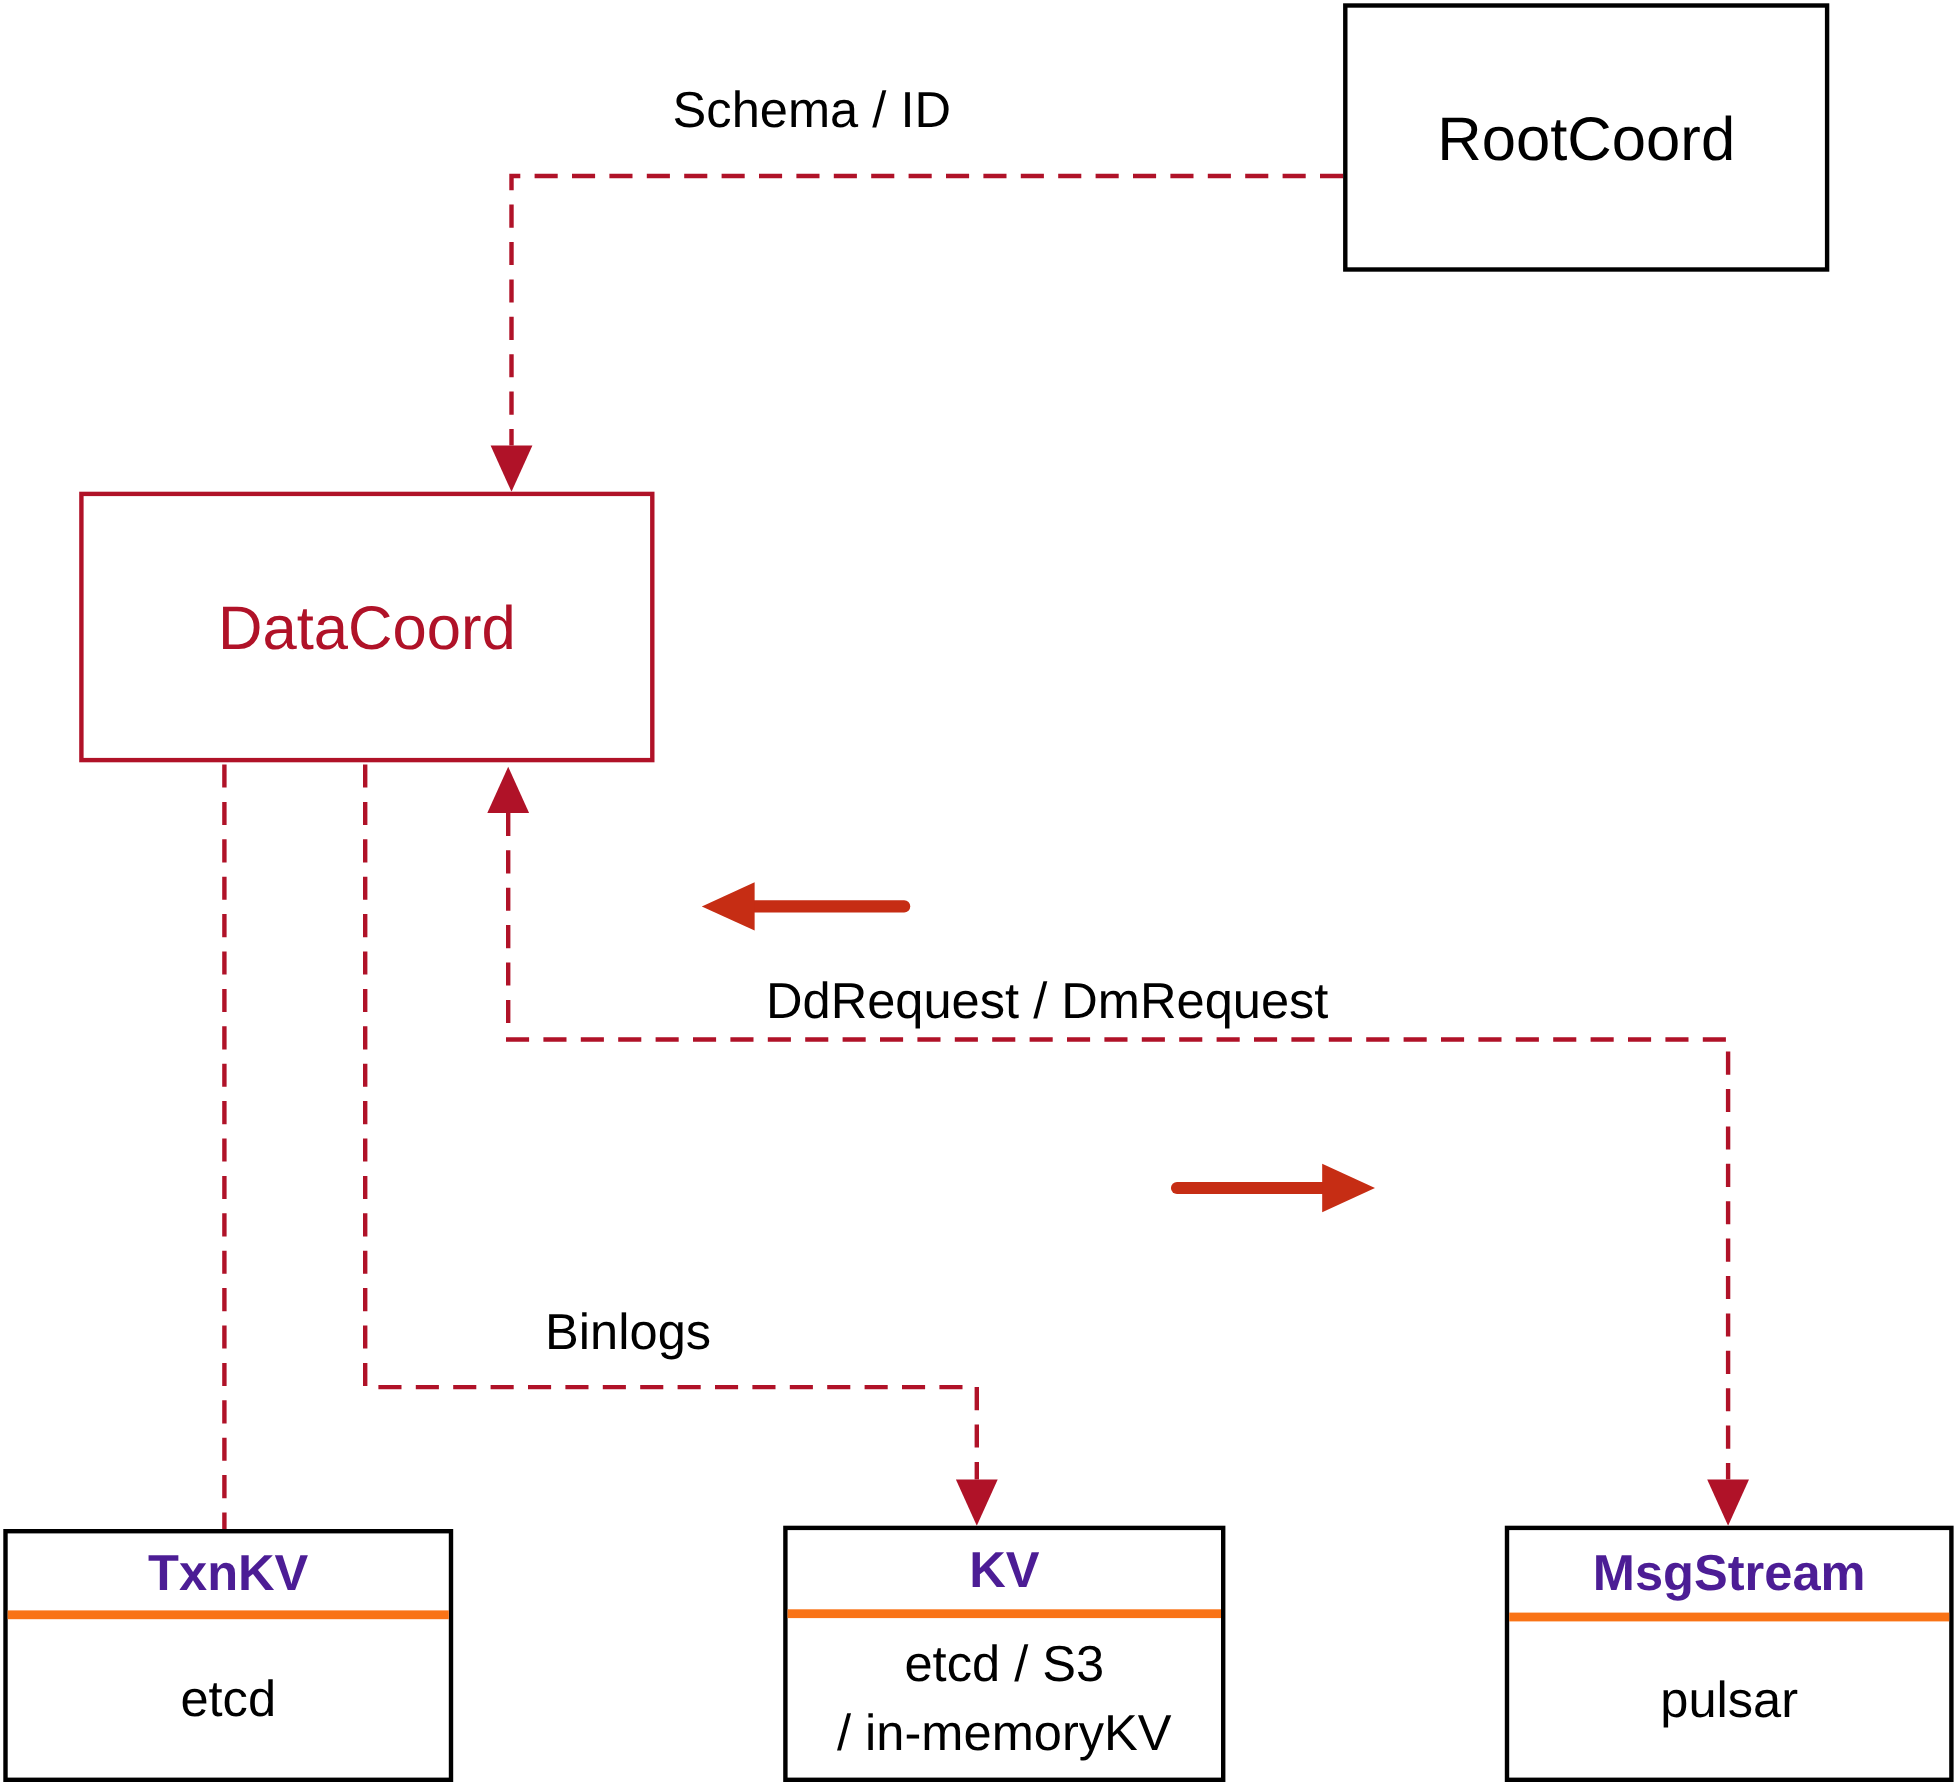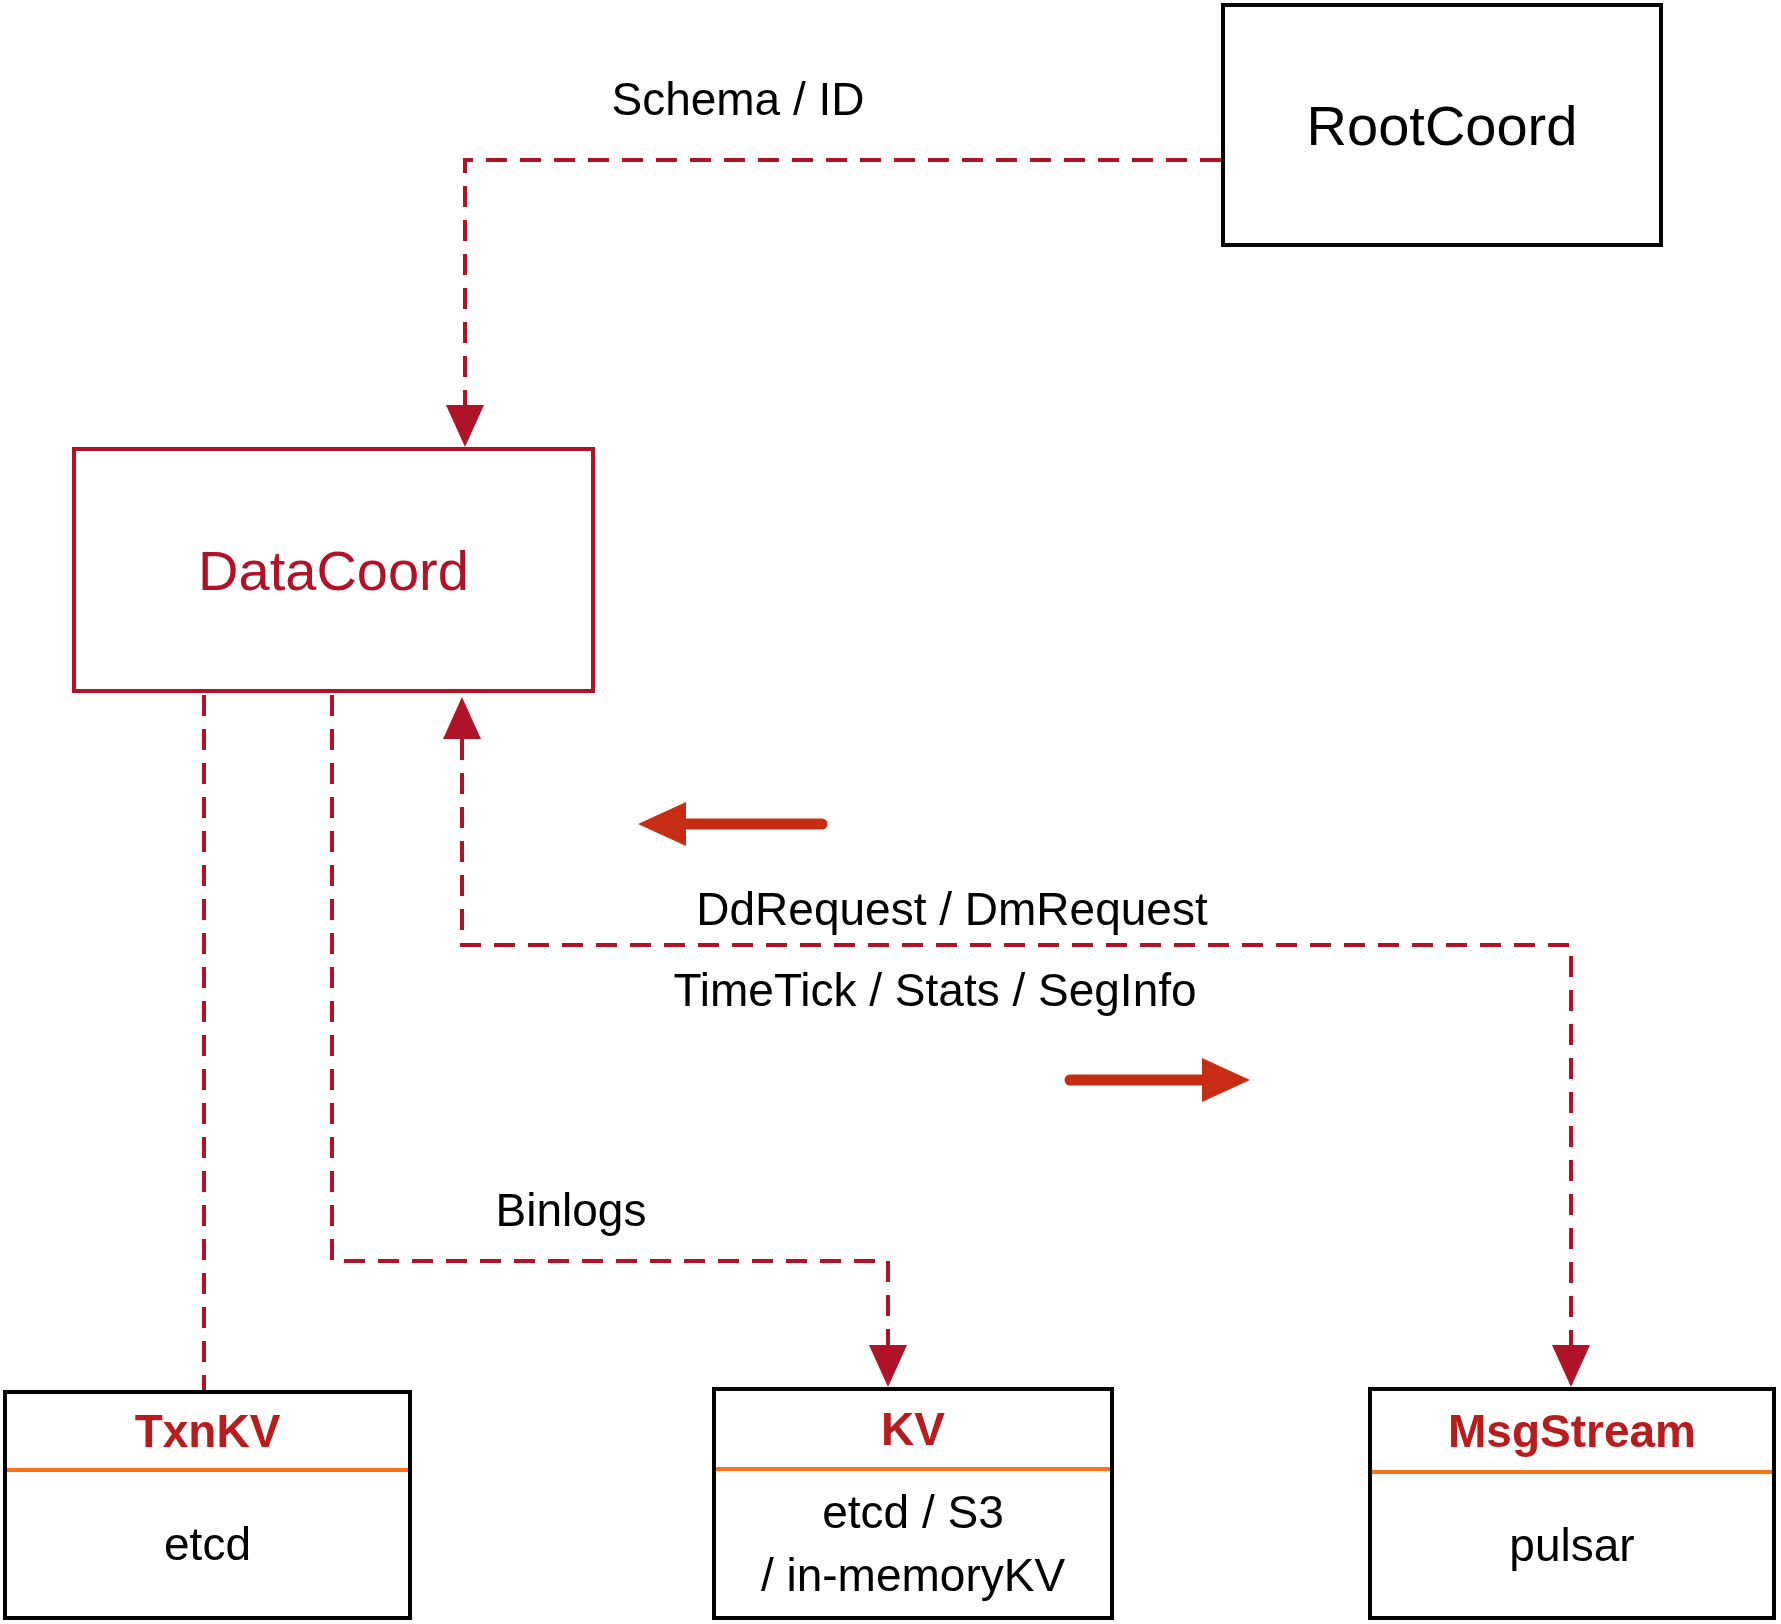--- a/index.html
+++ b/index.html
@@ -31,27 +31,27 @@
   .tbox {
     position: absolute;
     background: #ffffff;
     box-sizing: border-box;
     border: 4px solid #000000;
     display: flex;
     flex-direction: column;
   }
   .tbox .thead {
     box-sizing: border-box;
-    border-bottom: 4px solid #f97316;
+    border-bottom: 8px solid #f97316;
     display: flex;
     align-items: center;
     justify-content: center;
     font-weight: bold;
     font-size: 46px;
-    color: #b91c1c;
+    color: #4c1d95;
     text-align: center;
   }
   .tbox .tbody {
     flex: 1;
     display: flex;
     flex-direction: column;
     align-items: center;
     justify-content: center;
     font-size: 46px;
     color: #000000;
@@ -121,17 +121,16 @@
 
   <div class="tbox" style="left:1368px; top:1387px; width:408px; height:233px;">
     <div class="thead" style="height:83px;">MsgStream</div>
     <div class="tbody">pulsar</div>
   </div>
 
   <div class="edge-label" style="left:738px; top:72px;">Schema / ID</div>
 
   <div class="edge-label" style="left:952px; top:882px;">DdRequest / DmRequest</div>
 
-  <div class="edge-label" style="left:935px; top:963px;">TimeTick / Stats / SegInfo</div>
 
   <div class="edge-label" style="left:571px; top:1183px;">Binlogs</div>
 
 </div>
 
 </body></html>

